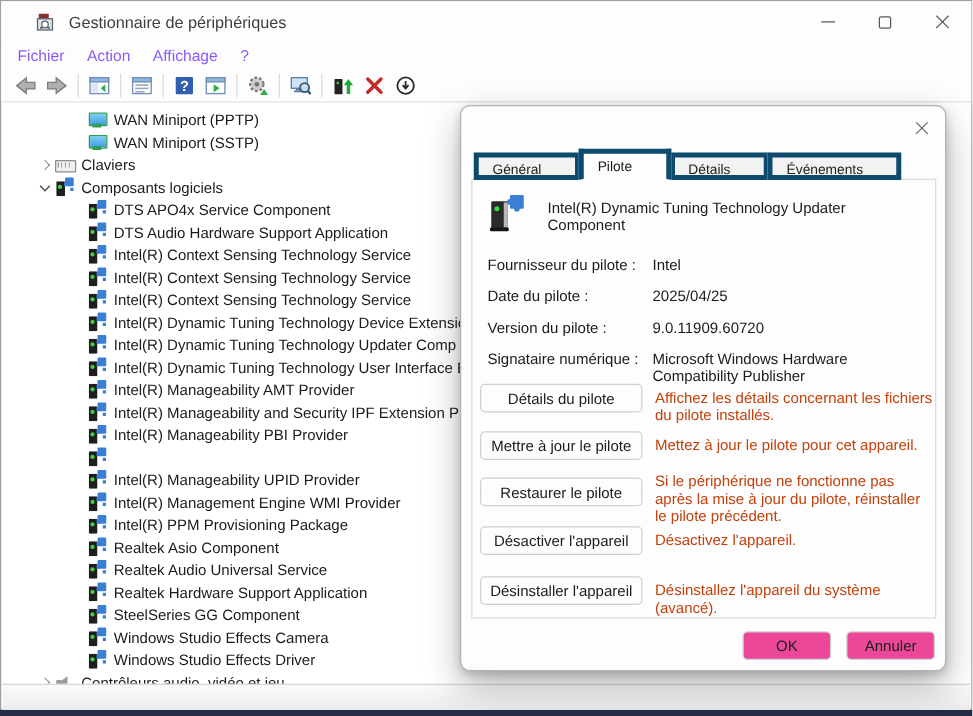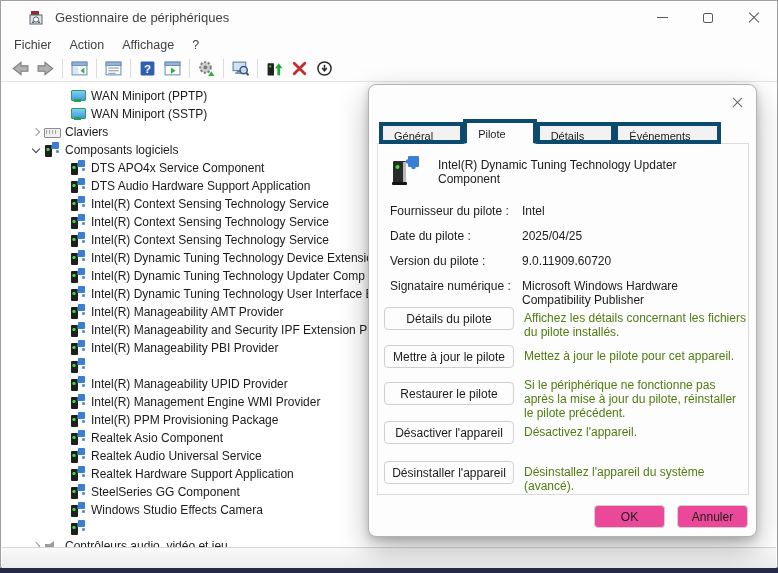--- a/index.html
+++ b/index.html
@@ -19,21 +19,21 @@
   .glyph-min { width: 11px; height: 1px; background: #5a5a5a; display: block; }
   .glyph-max { width: 10px; height: 10px; border: 1px solid #5a5a5a; border-radius: 2px; display: block; }
   .glyph-close { position: relative; width: 12px; height: 12px; display: block; }
   .glyph-close::before, .glyph-close::after { content: ""; position: absolute; left: -1px; top: 5px;
     width: 14px; height: 1.2px; background: #5a5a5a; }
   .glyph-close::before { transform: rotate(45deg); }
   .glyph-close::after { transform: rotate(-45deg); }
 
   .menubar { position: absolute; left: 0; top: 33px; right: 0; height: 22px;
     display: flex; align-items: center; padding-left: 4px; background: #fdfdfd; }
-  .menu-item { font-size: 12.5px; color: #404040; padding: 2px 9px; }
+  .menu-item { font-size: 12.5px; color: #8b5cf6; padding: 2px 9px; }
 
   .toolbar { position: absolute; left: 0; top: 55px; right: 0; height: 26px;
     display: flex; align-items: center; padding-left: 7px; background: #fdfdfd;
     border-bottom: 1px solid #e3e3e3; }
   .tb-icon { width: 17px; height: 17px; margin: 0 4px; flex: 0 0 17px; }
   .tb-icon svg { display: block; }
   .tb-sep { width: 1px; height: 19px; background: #dcdcdc; margin: 0 4px; flex: 0 0 1px; }
 
   
   .tree { position: absolute; left: 1px; top: 84px; right: 1px; height: 462px;
@@ -109,21 +109,21 @@
   .action-row { position: absolute; left: 0; right: 0; }
   .action-row:nth-child(1) { top: 163px; }
   .action-row:nth-child(2) { top: 201px; }
   .action-row:nth-child(3) { top: 238px; }
   .action-row:nth-child(4) { top: 277px; }
   .action-row:nth-child(5) { top: 317px; }
   .dlg-btn { position: absolute; left: 6px; top: 0; width: 130px; height: 23px;
     background: #fdfdfd; border: 1px solid #d0d0d0; border-radius: 4px;
     font-family: "Liberation Sans", sans-serif; font-size: 12px; color: #1b1b1b; text-align: center; }
   .action-desc { position: absolute; left: 146px; top: 4px; width: 222px;
-    font-size: 12px; color: #4d7c0f; line-height: 14px; }
+    font-size: 12px; color: #c2410c; line-height: 14px; }
   .action-row:nth-child(3) .action-desc { top: -4px; }
 
   .dlg-footer { position: absolute; left: 0; right: 8px; top: 420px; height: 25px;
     display: flex; justify-content: flex-end; }
   .footer-btn { width: 71px; height: 23px; margin-left: 12px;
     background: #ec4899; border: 1px solid #d0d0d0; border-radius: 4px;
     font-family: "Liberation Sans", sans-serif; font-size: 12px; color: #1b1b1b; }
 </style>
 </head>
 <body>
@@ -362,20 +362,21 @@
     <span class="tlabel">SteelSeries GG Component</span>
   </div>
         <div class="tree-row lvl2">
     <span class="chev chev-none"></span>
     <span class="ticon ti-software-component"></span>
     <span class="tlabel">Windows Studio Effects Camera</span>
   </div>
         <div class="tree-row lvl2">
     <span class="chev chev-none"></span>
     <span class="ticon ti-software-component"></span>
+    <span class="tlabel">Windows Studio Effects Driver</span>
   </div>
         <div class="tree-row lvl1">
     <span class="chev chev-collapsed"></span>
     <span class="ticon ti-audio-controller"></span>
     <span class="tlabel">Contrôleurs audio, vidéo et jeu</span>
   </div>
       </div>
 
     <div class="bottom-band"></div>
   </div>

